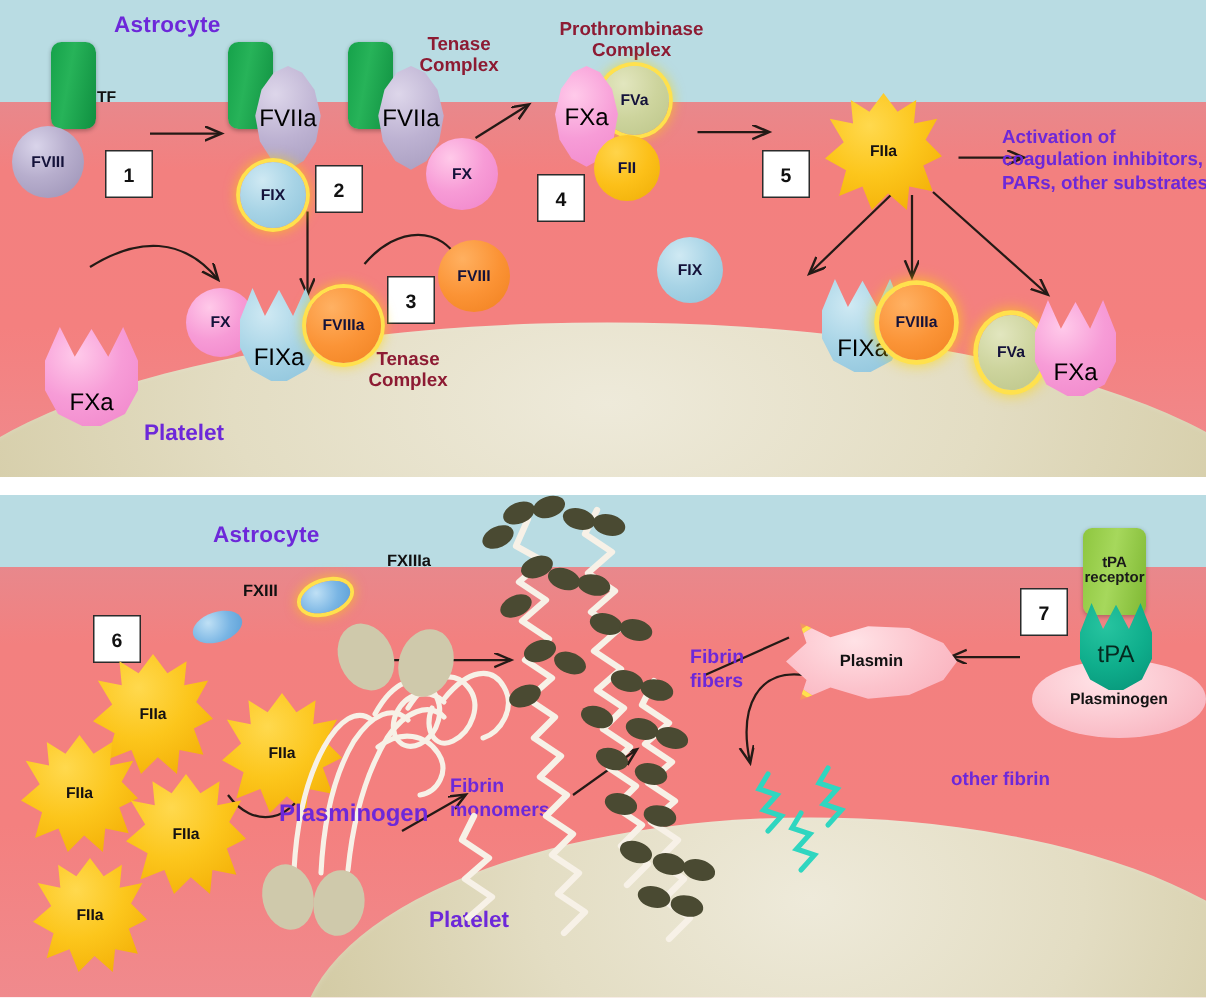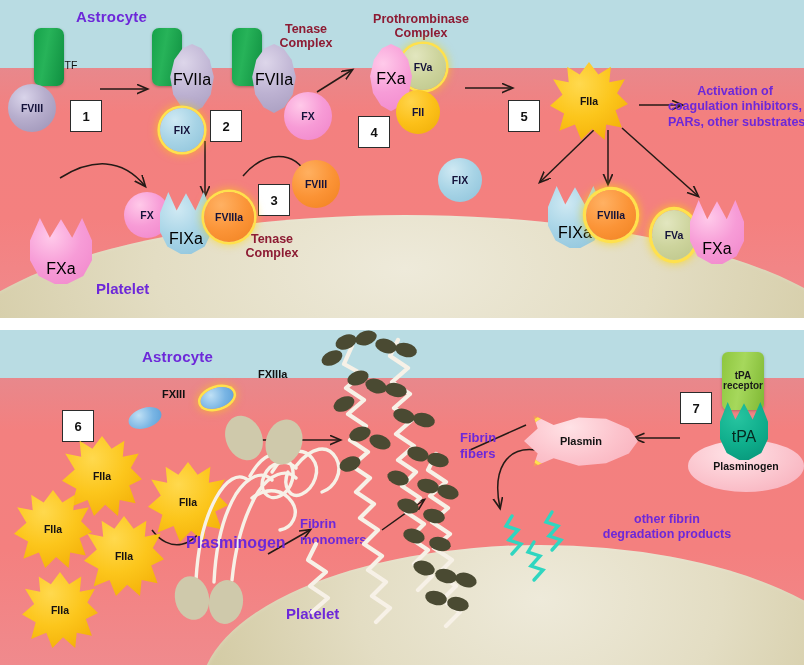--- a/index.html
+++ b/index.html
@@ -15,32 +15,32 @@
       background:linear-gradient(180deg,#e8888c 0%,#f3807f 18%,#f4807f 60%,#f08a8d 100%);}
 
   .platelet{position:absolute;border-radius:50%;
       background:radial-gradient(ellipse at 50% 18%, #eeeada 0%, #e3ddc3 38%, #cfc69c 80%, #c4ba8c 100%);
       box-shadow:0 -2px 6px rgba(255,255,255,.35) inset;}
 
   .lbl{position:absolute;white-space:nowrap;font-weight:bold;color:#6d28d9;}
   .lbl.astrocyte{font-size:15px;letter-spacing:.2px;}
   .lbl.plateletlbl{font-size:15px;}
   .lbl.maroon{color:#8d1b33;font-size:12.5px;font-weight:bold;text-align:center;line-height:1.12;}
-  .lbl.body{font-size:12.5px;line-height:1.22;text-align:center;}
+  .lbl.body{font-size:12.5px;line-height:1.22;text-align:left;}
   .lbl.small{font-size:11px;padding-left:36px;}
 
   .numbox{position:absolute;background:#fff;border:1.6px solid #2b2b2b;
       width:30px;height:30px;display:flex;align-items:center;justify-content:center;
       font-size:13px;font-weight:bold;color:#111;}
 
   
   .tf{position:absolute;border-radius:7px;
       background:linear-gradient(100deg,#15a24a 0%,#27b359 40%,#0f8f40 100%);
       box-shadow:0 1px 3px rgba(0,0,0,.28);display:flex;align-items:center;justify-content:center;}
-  .tf span{font-size:10.5px;font-weight:normal;color:#111;margin-top:16px;margin-left:44px;}
+  .tf span{font-size:10.5px;font-weight:bold;color:#111;margin-top:16px;margin-left:44px;}
 
   .tpar{position:absolute;border-radius:6px;
       background:linear-gradient(100deg,#8ec63f 0%,#a6d85c 45%,#7fb833 100%);
       box-shadow:0 1px 3px rgba(0,0,0,.25);display:flex;align-items:center;justify-content:center;}
   .tpar span{font-size:10px;font-weight:bold;color:#1a1a1a;text-align:center;line-height:1.05;}
 
   
   .blob{position:absolute;display:flex;align-items:center;justify-content:center;
       font-size:10.5px;font-weight:bold;color:#14123a;text-align:center;}
   .blob .t{position:relative;z-index:3;pointer-events:none;}
@@ -360,17 +360,16 @@
 
     <svg class="ink" viewBox="0 0 804 335">
       <g fill="none" stroke="#2fd6c0" stroke-width="3.4" stroke-linecap="round">
         <path d="M512,186 L506,196 L518,200 L509,210 L521,214 L512,224"></path>
         <path d="M552,182 L546,192 L558,196 L549,206 L561,210 L552,220"></path>
         <path d="M534,212 L528,222 L540,226 L531,236 L543,240 L534,250"></path>
       </g>
     </svg>
     <div class="lbl body" style="left:572px;top:182px;width:190px;text-align:center;">
       <div>other fibrin</div>
-      <div>degradation products</div>
     </div>
   </div>
 
 </div>
 
 </body></html>

